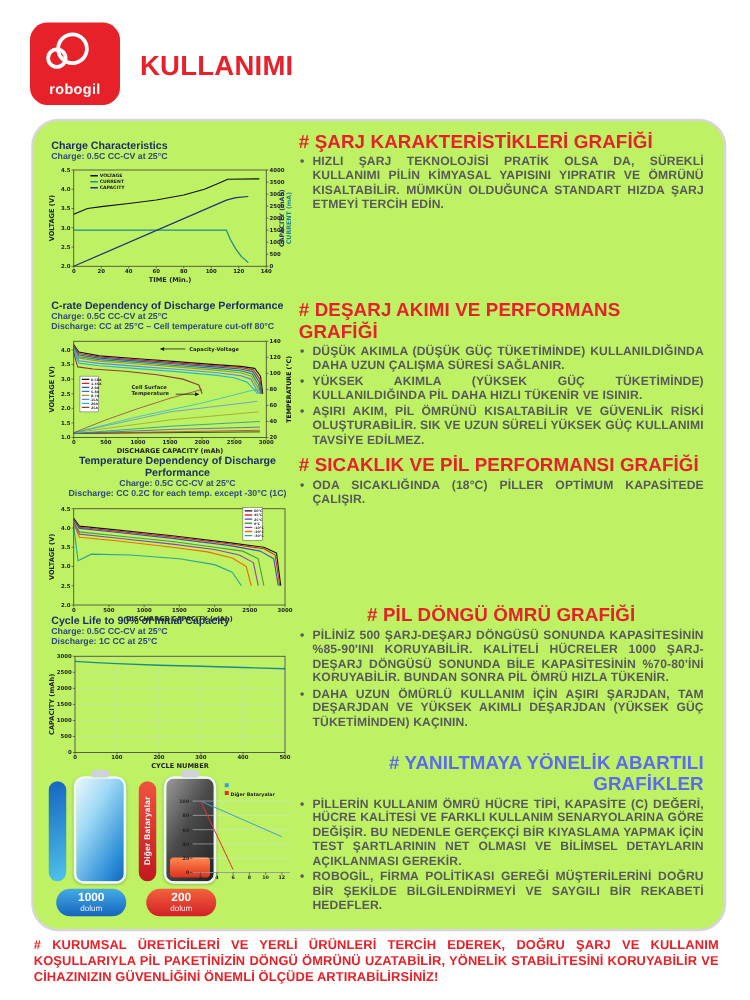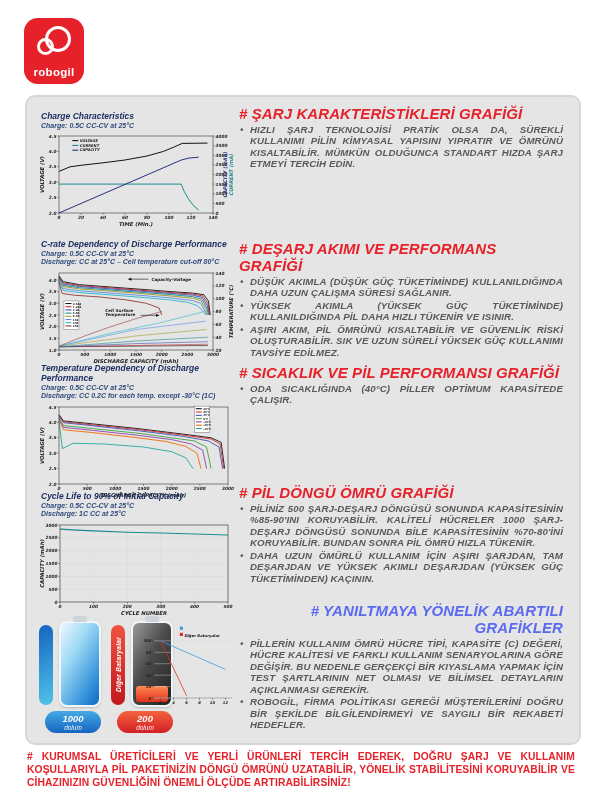--- a/index.html
+++ b/index.html
@@ -1,30 +1,30 @@
 <!DOCTYPE html>
 <html><head>
 <meta charset="utf-8">
 <style>
   html,body{margin:0;padding:0;background:#fff;}
   .page{position:relative;width:600px;height:800px;background:#fff;overflow:hidden;
         font-family:"Liberation Sans",sans-serif;}
   
-  .logo{position:absolute;left:24px;top:18px;width:60px;height:66px;background:#e62129;
+  .logo{position:absolute;left:24px;top:18px;width:72px;height:66px;background:#e62129;
         border-radius:14px;display:flex;flex-direction:column;align-items:center;justify-content:flex-end;}
   .logo-rings{position:absolute;top:8px;left:10px;width:40px;height:32px;}
   .ring{position:absolute;border:3px solid #fff;border-radius:50%;background:transparent;}
   .ring.big{width:20px;height:20px;right:3px;top:0;}
   .ring.small{width:11px;height:11px;left:3px;top:12px;}
   .logo-text{color:#fff;font-weight:bold;font-size:11.5px;margin-bottom:6px;letter-spacing:.3px;}
   h1.title{position:absolute;left:112px;top:16px;margin:0;color:#e62129;font-size:22px;
         font-weight:800;line-height:1.12;letter-spacing:.2px;}
   
   .card{position:absolute;left:25px;top:95px;width:552px;height:646px;border:2.5px solid #d6d6d6;
-        border-radius:10px;background:#e5e5e5;font-style:italic;}
+        border-radius:22px;background:#bef264;}
   
   .chart-block{position:absolute;left:12px;width:204px;}
   .c-title{margin:0 0 1px 2px;font-size:8.5px;font-weight:bold;color:#1c2f63;}
   .c-sub{margin:0 0 0 2px;font-size:7px;line-height:1.18;color:#2e4a7e;font-weight:600;}
   svg.plot-big{width:196px;height:96px;display:block;margin-top:1px;}
   svg.plot-mini{width:92px;height:84px;display:block;}
   
   .txt{position:absolute;left:212px;width:324px;}
   .sec-h{margin:0 0 2px 0;font-size:15px;font-weight:800;letter-spacing:.1px;}
   .txt ul{list-style:none;margin:0;padding:0;}
@@ -62,21 +62,21 @@
 
 <div class="page">
 
   <div class="logo">
     <div class="logo-rings">
       <span class="ring big"></span>
       <span class="ring small"></span>
     </div>
     <div class="logo-text">robogil</div>
   </div>
-  <h1 class="title"><br></h1>
+  <h1 class="title"><br><span>KULLANIMI</span></h1>
 
   <div class="card">
 
     <section class="chart-block" style="top:14px;">
       <p class="c-title">Charge Characteristics</p>
       <p class="c-sub">Charge: 0.5C CC-CV at 25°C</p>
       <svg class="plot-big" viewBox="0 0 196 96">
           <polyline points="20.0,40.4 31.0,35.8 42.0,34.3 64.0,31.8 86.0,29.0 108.0,25.0 124.5,20.4 135.5,15.8 143.2,12.4 168.5,12.1" fill="none" stroke="#111111" stroke-width="1" stroke-linejoin="round"></polyline>
           <polyline points="20.0,53.1 142.1,53.1 145.4,60.8 149.8,68.5 154.2,74.3 159.7,79.1" fill="none" stroke="#1b8a8f" stroke-width="1" stroke-linejoin="round"></polyline>
           <polyline points="20.0,82.0 142.1,29.1 149.8,27.1 159.7,26.2" fill="none" stroke="#26317e" stroke-width="1" stroke-linejoin="round"></polyline>
@@ -227,21 +227,21 @@
           <text x="112.39999999999999" y="12.7" font-size="4.2" fill="#222" text-anchor="start" font-family="&quot;DejaVu Sans&quot;,sans-serif" font-weight="bold">Capacity-Voltage</text>
           <line x1="109.32" x2="89.3" y1="11.16" y2="11.16" stroke="#111" stroke-width="0.6"></line>
           <polygon points="89.3,11.16 92.3,9.56 92.3,12.76" fill="#111"></polygon>
           <text x="66.19999999999999" y="43.5" font-size="4.2" fill="#222" text-anchor="start" font-family="&quot;DejaVu Sans&quot;,sans-serif" font-weight="bold">Cell Surface</text>
           <text x="66.19999999999999" y="48.1" font-size="4.2" fill="#222" text-anchor="start" font-family="&quot;DejaVu Sans&quot;,sans-serif" font-weight="bold">Temperature</text>
           <line x1="101.62" x2="120.10000000000001" y1="47.35" y2="47.35" stroke="#111" stroke-width="0.6"></line>
           <polygon points="120.10000000000001,47.35 117.10000000000001,45.75 117.10000000000001,48.95" fill="#111"></polygon>
         </svg>
     </section>
 
-    <section class="chart-block" style="top:266px;">
+    <section class="chart-block" style="top:266px;text-align:center;">
       <p class="c-title">Temperature Dependency of Discharge Performance</p>
       <p class="c-sub">Charge: 0.5C CC-CV at 25°C</p>
       <p class="c-sub">Discharge: CC 0.2C for each temp. except -30°C (1C)</p>
       <svg class="plot-big" viewBox="0 0 196 96">
           <polyline points="20.0,12.7 24.5,18.9 53.8,21.9 98.9,26.6 143.9,32.1 172.1,35.8 182.2,40.4 185.6,66.6" fill="none" stroke="#111111" stroke-width="0.9" stroke-linejoin="round"></polyline>
           <polyline points="20.0,13.6 24.5,19.8 53.8,22.9 98.9,27.5 143.9,33.0 172.1,37.0 181.1,42.0 184.8,66.6" fill="none" stroke="#d32f2f" stroke-width="0.9" stroke-linejoin="round"></polyline>
           <polyline points="20.0,14.2 24.5,20.7 53.8,23.8 98.9,28.7 143.9,34.3 169.3,38.9 180.0,45.0 183.6,66.6" fill="none" stroke="#3f51b5" stroke-width="0.9" stroke-linejoin="round"></polyline>
           <polyline points="20.0,15.8 24.5,23.5 53.8,26.6 98.9,31.2 132.7,35.8 155.2,38.9 167.6,45.0 172.1,66.6" fill="none" stroke="#43a047" stroke-width="0.9" stroke-linejoin="round"></polyline>
           <polyline points="20.0,16.7 24.5,25.3 53.8,28.4 98.9,33.3 132.7,37.6 152.4,42.0 163.7,48.1 167.6,66.6" fill="none" stroke="#8e44ad" stroke-width="0.9" stroke-linejoin="round"></polyline>
           <polyline points="20.0,17.3 24.5,27.8 53.8,30.6 98.9,35.8 127.0,39.5 146.8,44.4 158.0,51.2 162.0,66.6" fill="none" stroke="#ef6c00" stroke-width="0.9" stroke-linejoin="round"></polyline>
@@ -413,26 +413,26 @@
       <ul>
         <li>DÜŞÜK AKIMLA (DÜŞÜK GÜÇ TÜKETİMİNDE) KULLANILDIĞINDA DAHA UZUN ÇALIŞMA SÜRESİ SAĞLANIR.</li>
         <li>YÜKSEK AKIMLA (YÜKSEK GÜÇ TÜKETİMİNDE) KULLANILDIĞINDA PİL DAHA HIZLI TÜKENİR VE ISINIR.</li>
         <li>AŞIRI AKIM, PİL ÖMRÜNÜ KISALTABİLİR VE GÜVENLİK RİSKİ OLUŞTURABİLİR. SIK VE UZUN SÜRELİ YÜKSEK GÜÇ KULLANIMI TAVSİYE EDİLMEZ.</li>
       </ul>
     </section>
 
     <section class="txt" style="top:267px;">
       <p class="sec-h" style="color: rgb(230, 33, 41);"># SICAKLIK VE PİL PERFORMANSI GRAFİĞİ</p>
       <ul>
-        <li>ODA SICAKLIĞINDA (40°C) PİLLER OPTİMUM KAPASİTEDE ÇALIŞIR.</li>
+        <li>ODA SICAKLIĞINDA (18°C) PİLLER OPTİMUM KAPASİTEDE ÇALIŞIR.</li>
       </ul>
     </section>
 
     <section class="txt" style="top:387px;">
-      <p class="sec-h" style="color: rgb(230, 33, 41);"># PİL DÖNGÜ ÖMRÜ GRAFİĞİ</p>
+      <p class="sec-h" style="color: rgb(230, 33, 41); text-align: center;"># PİL DÖNGÜ ÖMRÜ GRAFİĞİ</p>
       <ul>
         <li>PİLİNİZ 500 ŞARJ-DEŞARJ DÖNGÜSÜ SONUNDA KAPASİTESİNİN %85-90'INI KORUYABİLİR. KALİTELİ HÜCRELER 1000 ŞARJ-DEŞARJ DÖNGÜSÜ SONUNDA BİLE KAPASİTESİNİN %70-80'İNİ KORUYABİLİR. BUNDAN SONRA PİL ÖMRÜ HIZLA TÜKENİR.</li>
         <li>DAHA UZUN ÖMÜRLÜ KULLANIM İÇİN AŞIRI ŞARJDAN, TAM DEŞARJDAN VE YÜKSEK AKIMLI DEŞARJDAN (YÜKSEK GÜÇ TÜKETİMİNDEN) KAÇININ.</li>
       </ul>
     </section>
 
     <section class="txt" style="top:505px;">
       <p class="sec-h" style="color: rgb(91, 106, 240); text-align: right;"># YANILTMAYA YÖNELİK ABARTILI GRAFİKLER</p>
       <ul>
         <li>PİLLERİN KULLANIM ÖMRÜ HÜCRE TİPİ, KAPASİTE (C) DEĞERİ, HÜCRE KALİTESİ VE FARKLI KULLANIM SENARYOLARINA GÖRE DEĞİŞİR. BU NEDENLE GERÇEKÇİ BİR KIYASLAMA YAPMAK İÇİN TEST ŞARTLARININ NET OLMASI VE BİLİMSEL DETAYLARIN AÇIKLANMASI GEREKİR.</li>

